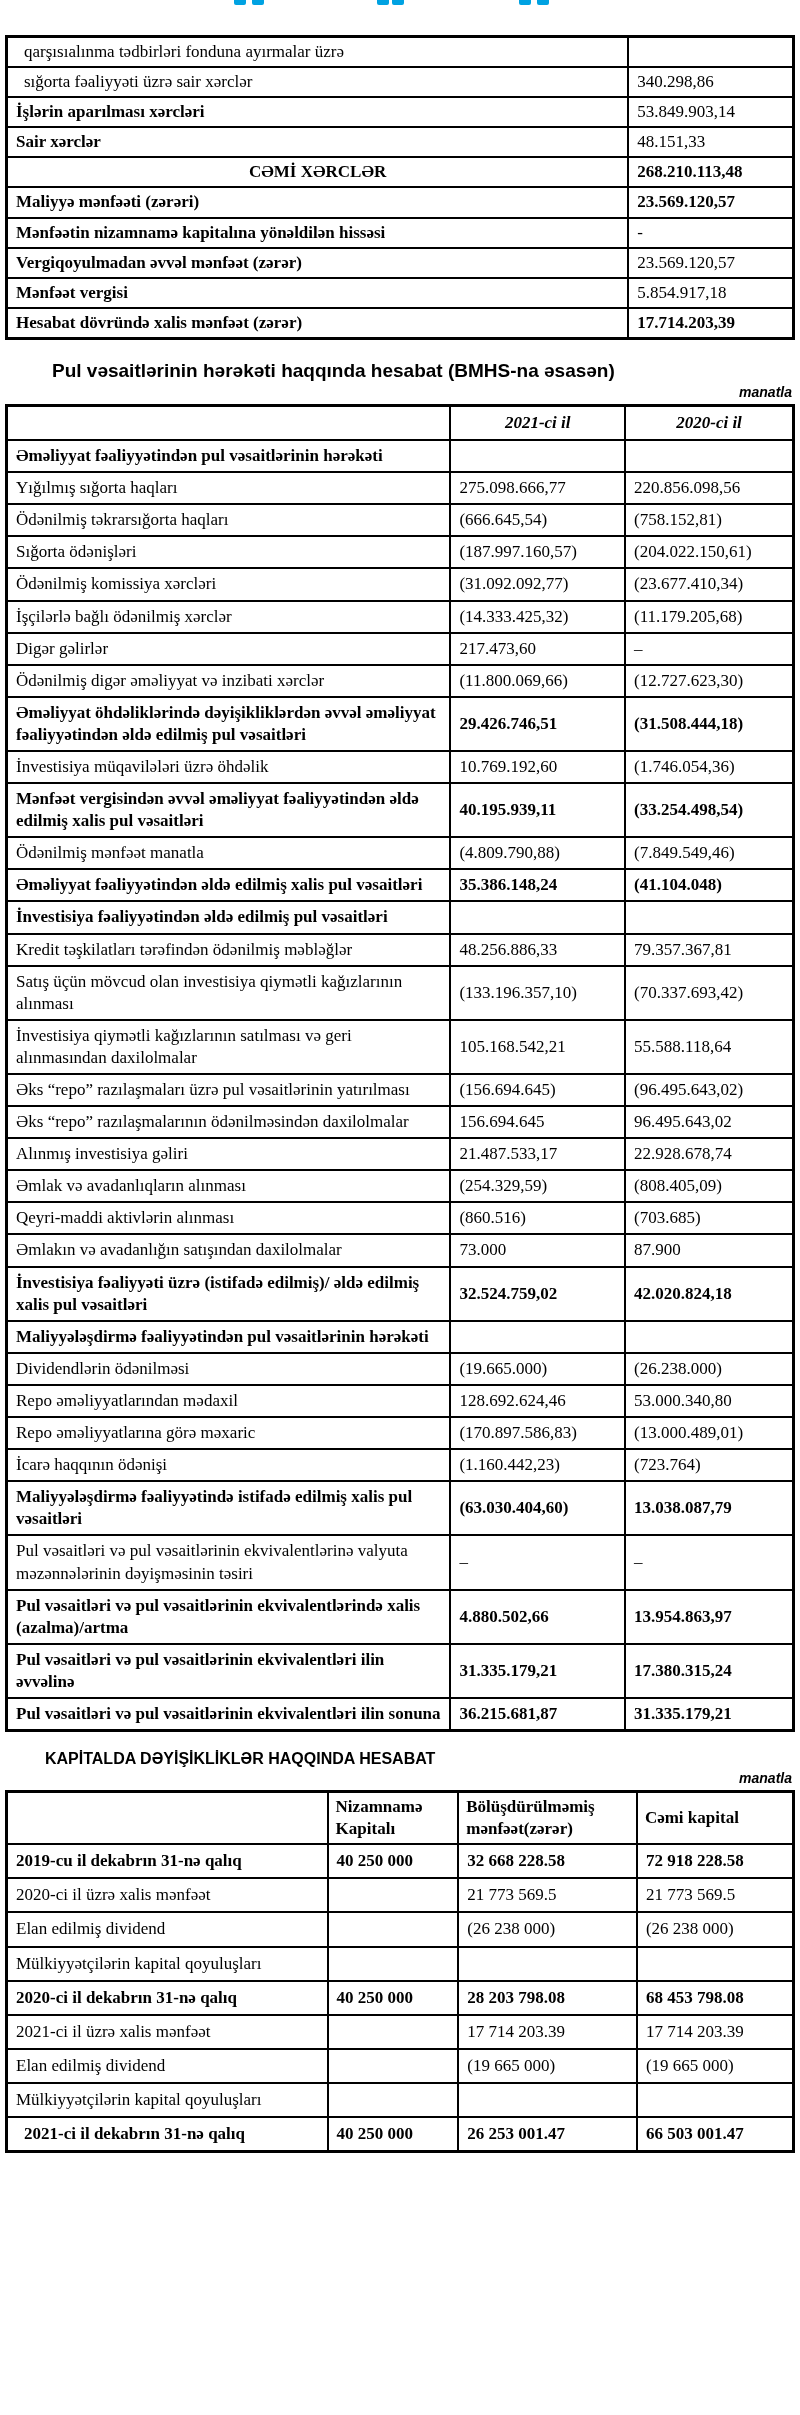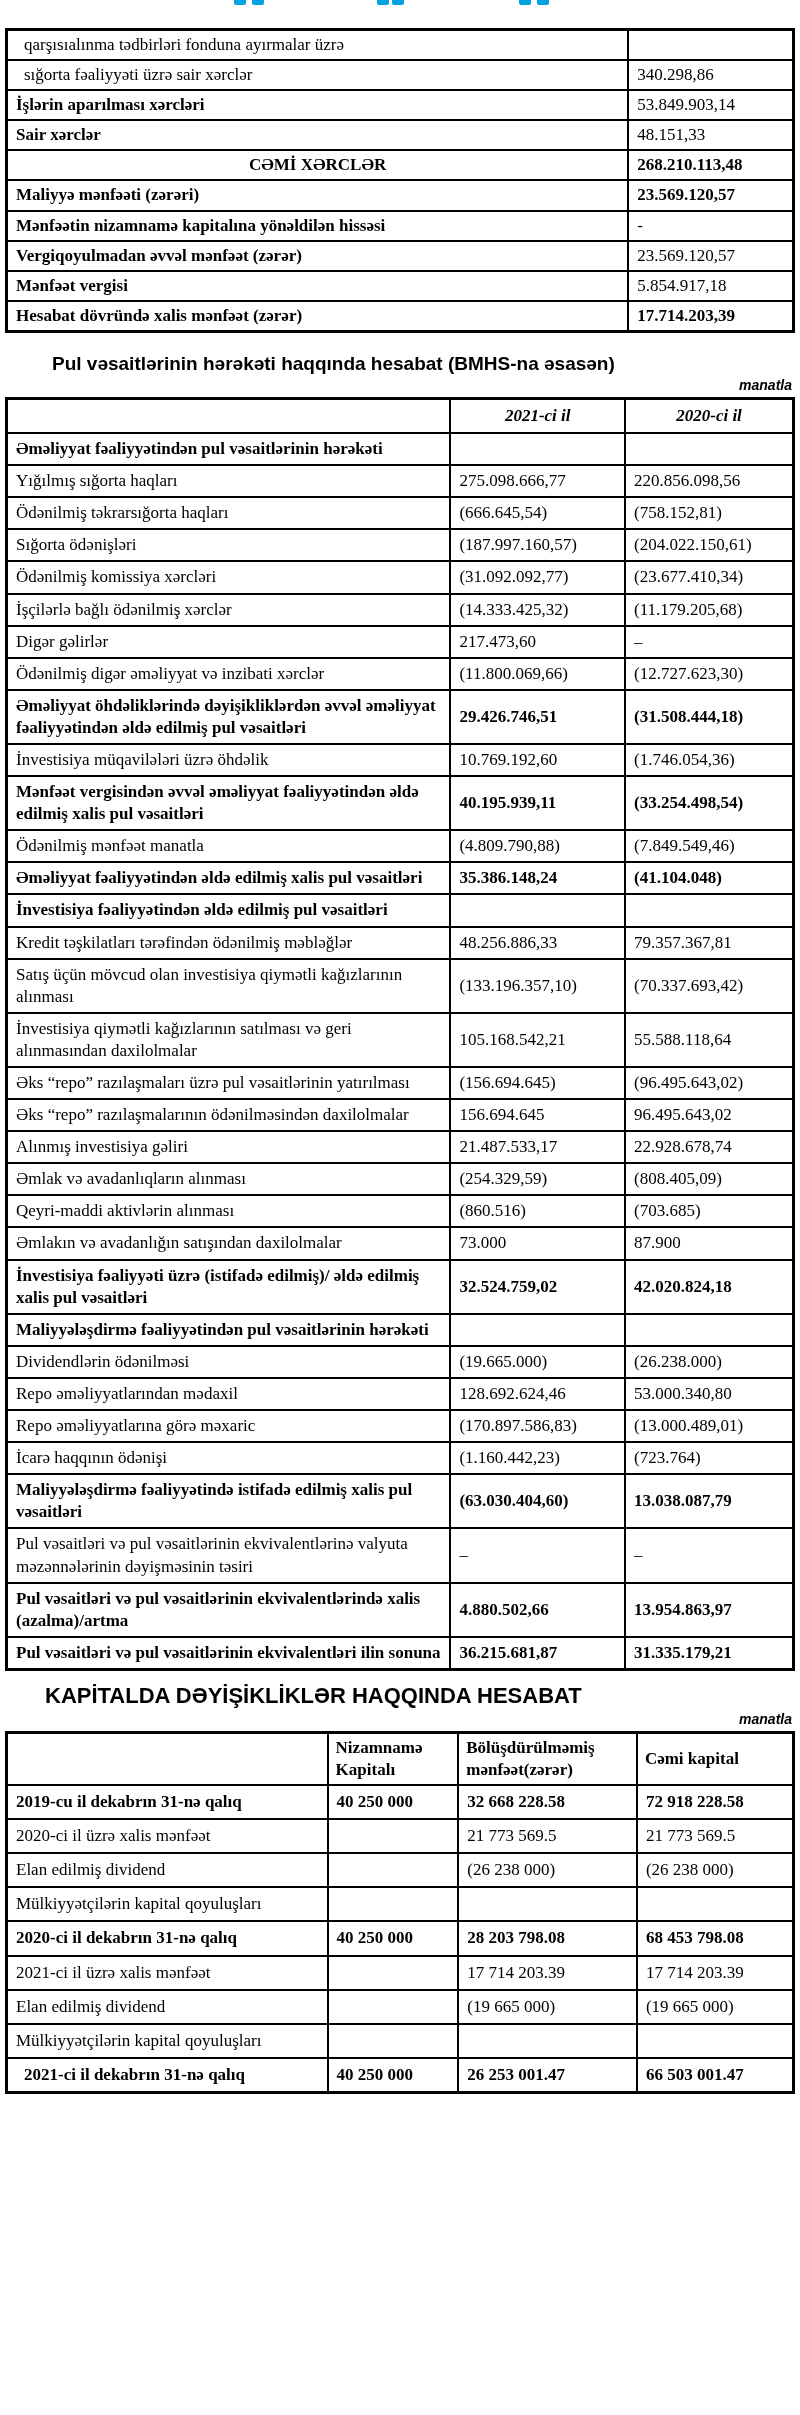--- a/index.html
+++ b/index.html
@@ -13,40 +13,40 @@
     color:#000;
   }
   
   .clip-strip{position:absolute;top:0;left:0;width:800px;height:6px;overflow:hidden;}
   .clip-strip i{position:absolute;top:0;height:5px;width:12px;border-radius:0 0 2px 2px;display:block;}
 
   table{border-collapse:collapse;table-layout:fixed;width:790px;margin-left:5px;border:3px solid #000;}
   td,th{border:2px solid #000;vertical-align:middle;font-size:17px;line-height:1.3;overflow:hidden;}
 
   
-  .t1{margin-top:28px;}
+  .t1{margin-top:35px;}
   .t1 td{padding:3px 8px;}
   
   .t2 td{padding:4px 8px;}
   .t2 th{padding:5px 6px;font-weight:bold;font-style:italic;text-align:center;border-radius:9px;}
   
   .t3 td{padding:5px 8px;}
   .t3 th{padding:3px 7px;font-weight:bold;text-align:left;vertical-align:middle;}
 
   td.b{font-weight:bold;}
   td.c{text-align:center;}
   td.ind{padding-left:16px;}
 
   .section-title{
     font-family:"Liberation Sans", sans-serif;
     font-weight:bold;
     font-size:19px;
     margin:20px 0 0 52px;
   }
-  .section-title.caps{font-size:22px;margin-left:45px;margin-top:12px;}
+  .section-title.caps{font-size:16px;margin-left:45px;margin-top:18px;}
   .unit{
     font-family:"Liberation Sans", sans-serif;
     font-weight:bold;
     font-style:italic;
     font-size:14px;
     text-align:right;
     margin:2px 8px 4px 0;
   }
 </style>
 </head>
@@ -283,20 +283,25 @@
           <td>Pul vəsaitləri və pul vəsaitlərinin ekvivalentlərinə valyuta məzənnələrinin dəyişməsinin təsiri</td>
           <td>–</td>
           <td>–</td>
         </tr>
         <tr>
           <td class="b">Pul vəsaitləri və pul vəsaitlərinin ekvivalentlərində xalis (azalma)/artma</td>
           <td class="b">4.880.502,66</td>
           <td class="b">13.954.863,97</td>
         </tr>
         <tr>
+          <td class="b">Pul vəsaitləri və pul vəsaitlərinin ekvivalentləri ilin əvvəlinə</td>
+          <td class="b">31.335.179,21</td>
+          <td class="b">17.380.315,24</td>
+        </tr>
+        <tr>
           <td class="b">Pul vəsaitləri və pul vəsaitlərinin ekvivalentləri ilin sonuna</td>
           <td class="b">36.215.681,87</td>
           <td class="b">31.335.179,21</td>
         </tr>
       </tbody>
   </table>
 
   <div class="section-title caps">KAPİTALDA DƏYİŞİKLİKLƏR HAQQINDA HESABAT</div>
   <div class="unit">manatla</div>
 

